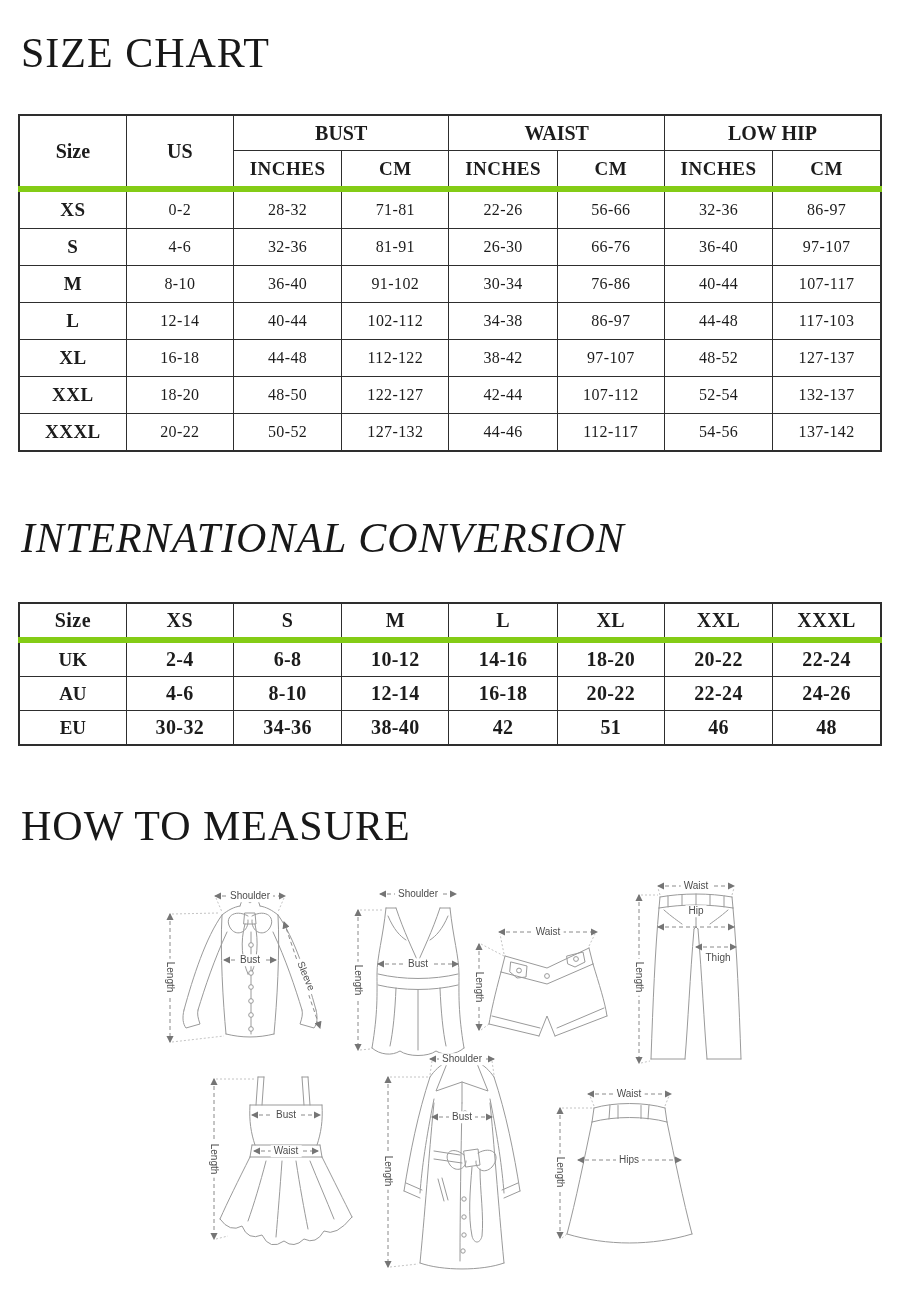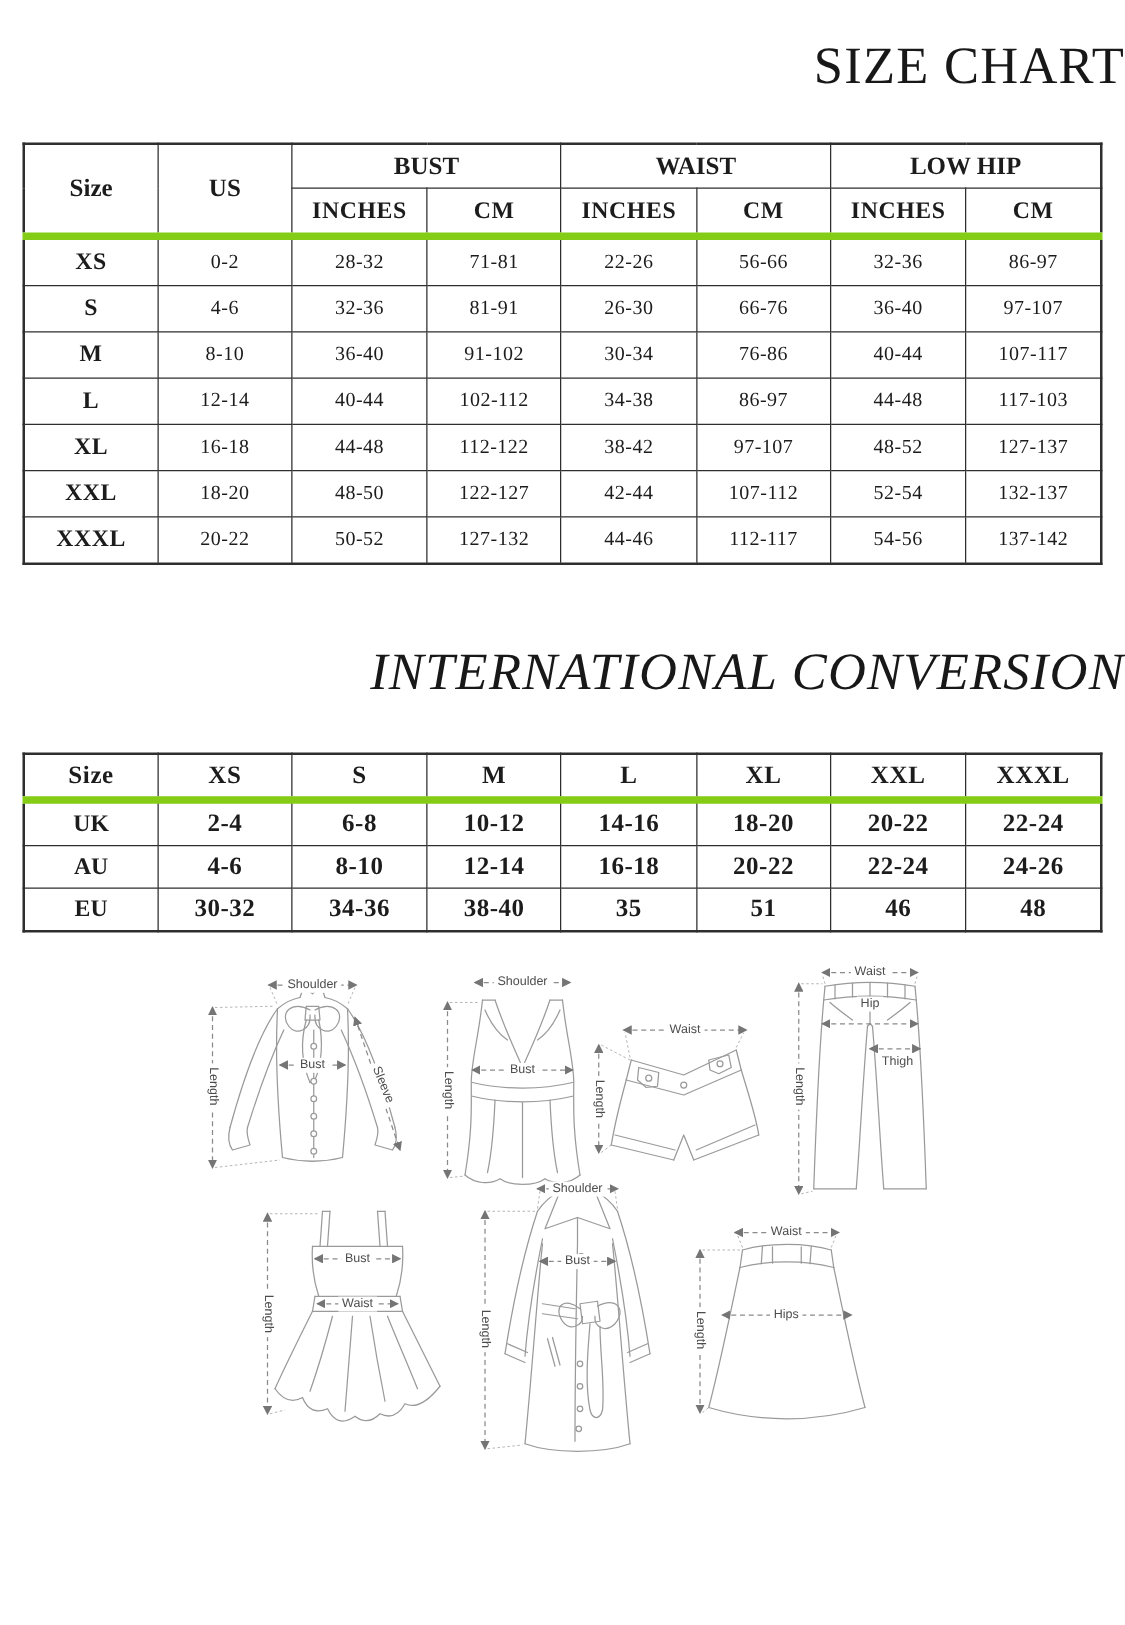--- a/index.html
+++ b/index.html
@@ -2,21 +2,21 @@
 <html><head>
 <meta charset="utf-8">
 <style>
   html,body { margin:0; padding:0; background:#ffffff; }
   .page {
     position:relative; width:900px; height:1300px; margin:0 auto;
     background:#ffffff; overflow:hidden;
     font-family:"Liberation Serif","DejaVu Serif",serif; color:#1c1c1c;
   }
   h1.title {
-    margin:0; text-align:right; font-weight:400; font-size:42px;
+    margin:0; text-align:left; font-weight:400; font-size:42px;
     line-height:56px; letter-spacing:1px; color:#181818;
     font-family:"Liberation Serif","DejaVu Serif",serif;
     padding-left:21px;
   }
   .title-1 { padding:25px 0 33px; }
   .title-2 { padding:58px 0 36px;font-style:italic; }
   .title-3 { padding:52px 0 0; }
 
   table.sizes {
     border-collapse:collapse; table-layout:fixed;
@@ -215,28 +215,29 @@
         <td>16-18</td>
         <td>20-22</td>
         <td>22-24</td>
         <td>24-26</td>
       </tr>
       <tr>
         <th>EU</th>
         <td>30-32</td>
         <td>34-36</td>
         <td>38-40</td>
-        <td>35</td>
+        <td>42</td>
         <td>51</td>
         <td>46</td>
         <td>48</td>
       </tr>
     </tbody>
   </table>
 
+  <h1 class="title title-3">HOW TO MEASURE</h1>
 
   <div class="measure-area">
 
     <div class="fig" style="left:160px; top:28px; width:180px; height:175px;">
       <svg viewBox="0 0 180 175" width="180" height="175">
         <path class="g" d="M62,33 C60,70 63,120 66,152"></path>
         <path class="g" d="M118,33 C120,70 117,120 114,152"></path>
         <path class="g" d="M66,152 C82,156 98,156 114,152"></path>
         <path class="g" d="M62,33 C68,28 74,25 80,24"></path>
         <path class="g" d="M100,24 C106,25 112,28 118,33"></path>

